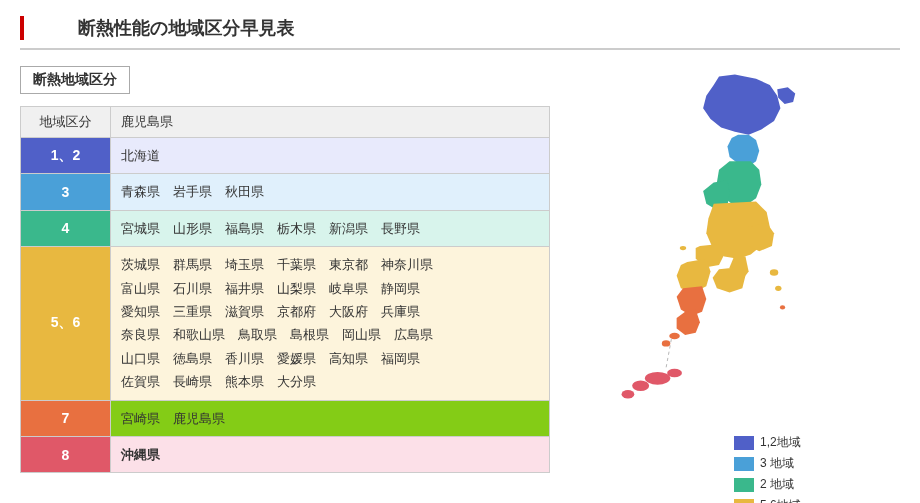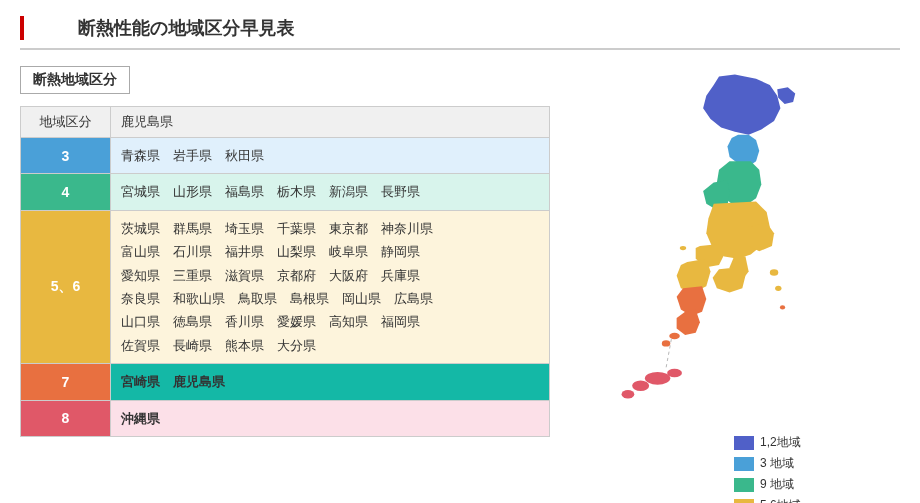--- a/index.html
+++ b/index.html
@@ -89,21 +89,21 @@
     .zone-7  { background: #e87040; }
     .zone-8  { background: #e05868; }
 
     .pref-cell {
       line-height: 1.8;
     }
     .zone-12-bg { background: #e8eafc; }
     .zone-3-bg  { background: #e0f0fc; }
     .zone-4-bg  { background: #d8f4ec; }
     .zone-56-bg { background: #fdf4dc; }
-    .zone-7-bg  { background: #14b8a6; font-weight: bold; }
+    .zone-7-bg  { background: #84cc16; }
     .zone-8-bg  { background: #fce0e8; font-weight: bold; }
 
     .footnote {
       margin-top: 8px;
       font-size: 11px;
       color: #555;
     }
 
     .right-panel {
       flex: 1;
@@ -160,20 +160,24 @@
 
       <table class="region-table">
         <thead>
           <tr>
             <th>地域区分</th>
             <th>鹿児島県</th>
           </tr>
         </thead>
         <tbody id="table-body">
 
+        <tr>
+              <td class="zone-cell zone-12">1、2</td>
+              <td class="pref-cell zone-12-bg">北海道</td>
+            </tr>
             <tr>
               <td class="zone-cell zone-3">3</td>
               <td class="pref-cell zone-3-bg">青森県　岩手県　秋田県</td>
             </tr>
             <tr>
               <td class="zone-cell zone-4">4</td>
               <td class="pref-cell zone-4-bg">宮城県　山形県　福島県　栃木県　新潟県　長野県</td>
             </tr>
             <tr>
               <td class="zone-cell zone-56">5、6</td>
@@ -257,21 +261,21 @@
       <div class="legend-item">
             <div class="legend-color" style="background: rgb(80, 96, 200);"></div>
             <span>1,2地域</span>
           </div>
           <div class="legend-item">
             <div class="legend-color" style="background: rgb(74, 160, 216);"></div>
             <span>3 地域</span>
           </div>
           <div class="legend-item">
             <div class="legend-color" style="background: rgb(58, 184, 140);"></div>
-            <span>9 地域</span>
+            <span>2 地域</span>
           </div>
           <div class="legend-item">
             <div class="legend-color" style="background: rgb(232, 184, 64);"></div>
             <span>5,6地域</span>
           </div>
         </div>
     </div>
 
   </div>
 </div>

